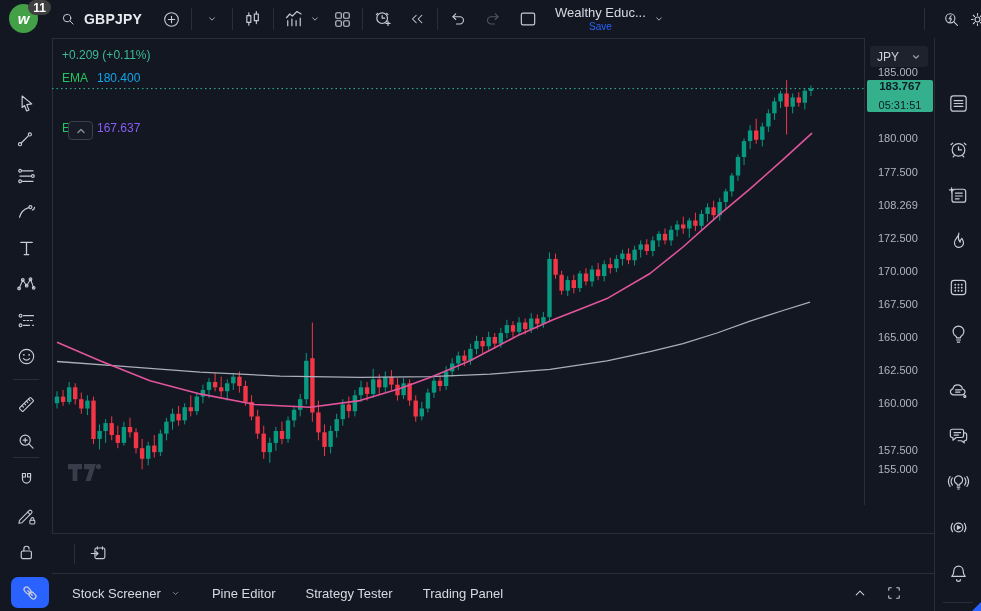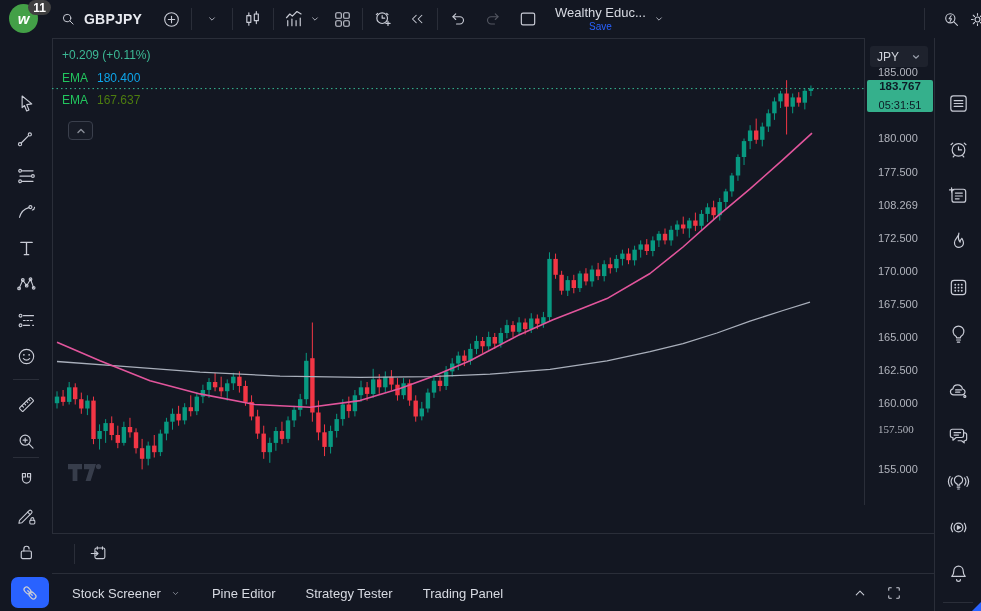--- a/index.html
+++ b/index.html
@@ -618,21 +618,21 @@
     </svg>
 
   <div class="legend">
     <div class="chg">+0.209 (+0.11%)</div>
     <div class="row">
       <span class="lbl">EMA</span>
       <span id="ema1-val" style="color: #0ea5e9;">180.400</span>
     </div>
     <div class="row">
       <span class="lbl">EMA</span>
-      <span id="ema2-val" style="color: #4d7c0f;">167.637</span>
+      <span id="ema2-val" style="color: #8b5cf6; margin-top: 28px;">167.637</span>
     </div>
   </div>
   <div class="legend-collapse">
     <svg width="12" height="12" viewBox="0 0 12 12" fill="none" stroke="currentColor" stroke-width="1.4" stroke-linecap="round" stroke-linejoin="round">
         <path d="M3 7.5 6 4.5 9 7.5"></path>
       </svg>
   </div>
 
   <div class="watermark">
     <svg width="42" height="20" viewBox="0 0 42 20" fill="currentColor">
@@ -653,21 +653,21 @@
       <span class="tick" style="top: 61.39px;">182.500</span>
       <span class="tick" style="top: 94.48px;">180.000</span>
       <span class="tick" style="top: 127.57px;">177.500</span>
       <span class="tick" style="top: 160.66px;">108.269</span>
       <span class="tick" style="top: 193.75px;">172.500</span>
       <span class="tick" style="top: 226.84px;">170.000</span>
       <span class="tick" style="top: 259.93px;">167.500</span>
       <span class="tick" style="top: 293.02px;">165.000</span>
       <span class="tick" style="top: 326.11px;">162.500</span>
       <span class="tick" style="top: 359.2px;">160.000</span>
-      <span class="tick" style="top: 385px; font-family: Liberation Serif, serif;">157.500</span>
+      <span class="tick" style="top: 406px;">157.500</span>
       <span class="tick" style="top: 425.38px;">155.000</span>
       <div class="price-badge" id="price-badge" style="top: 42.12px;">
       <span class="p">183.767</span>
       <span class="cd">05:31:51</span>
     </div>
   </div>
 
 
   <div class="range-bar">
     <div style="width:1px;height:20px;background:#2a2e39;margin:0 10px"></div>

